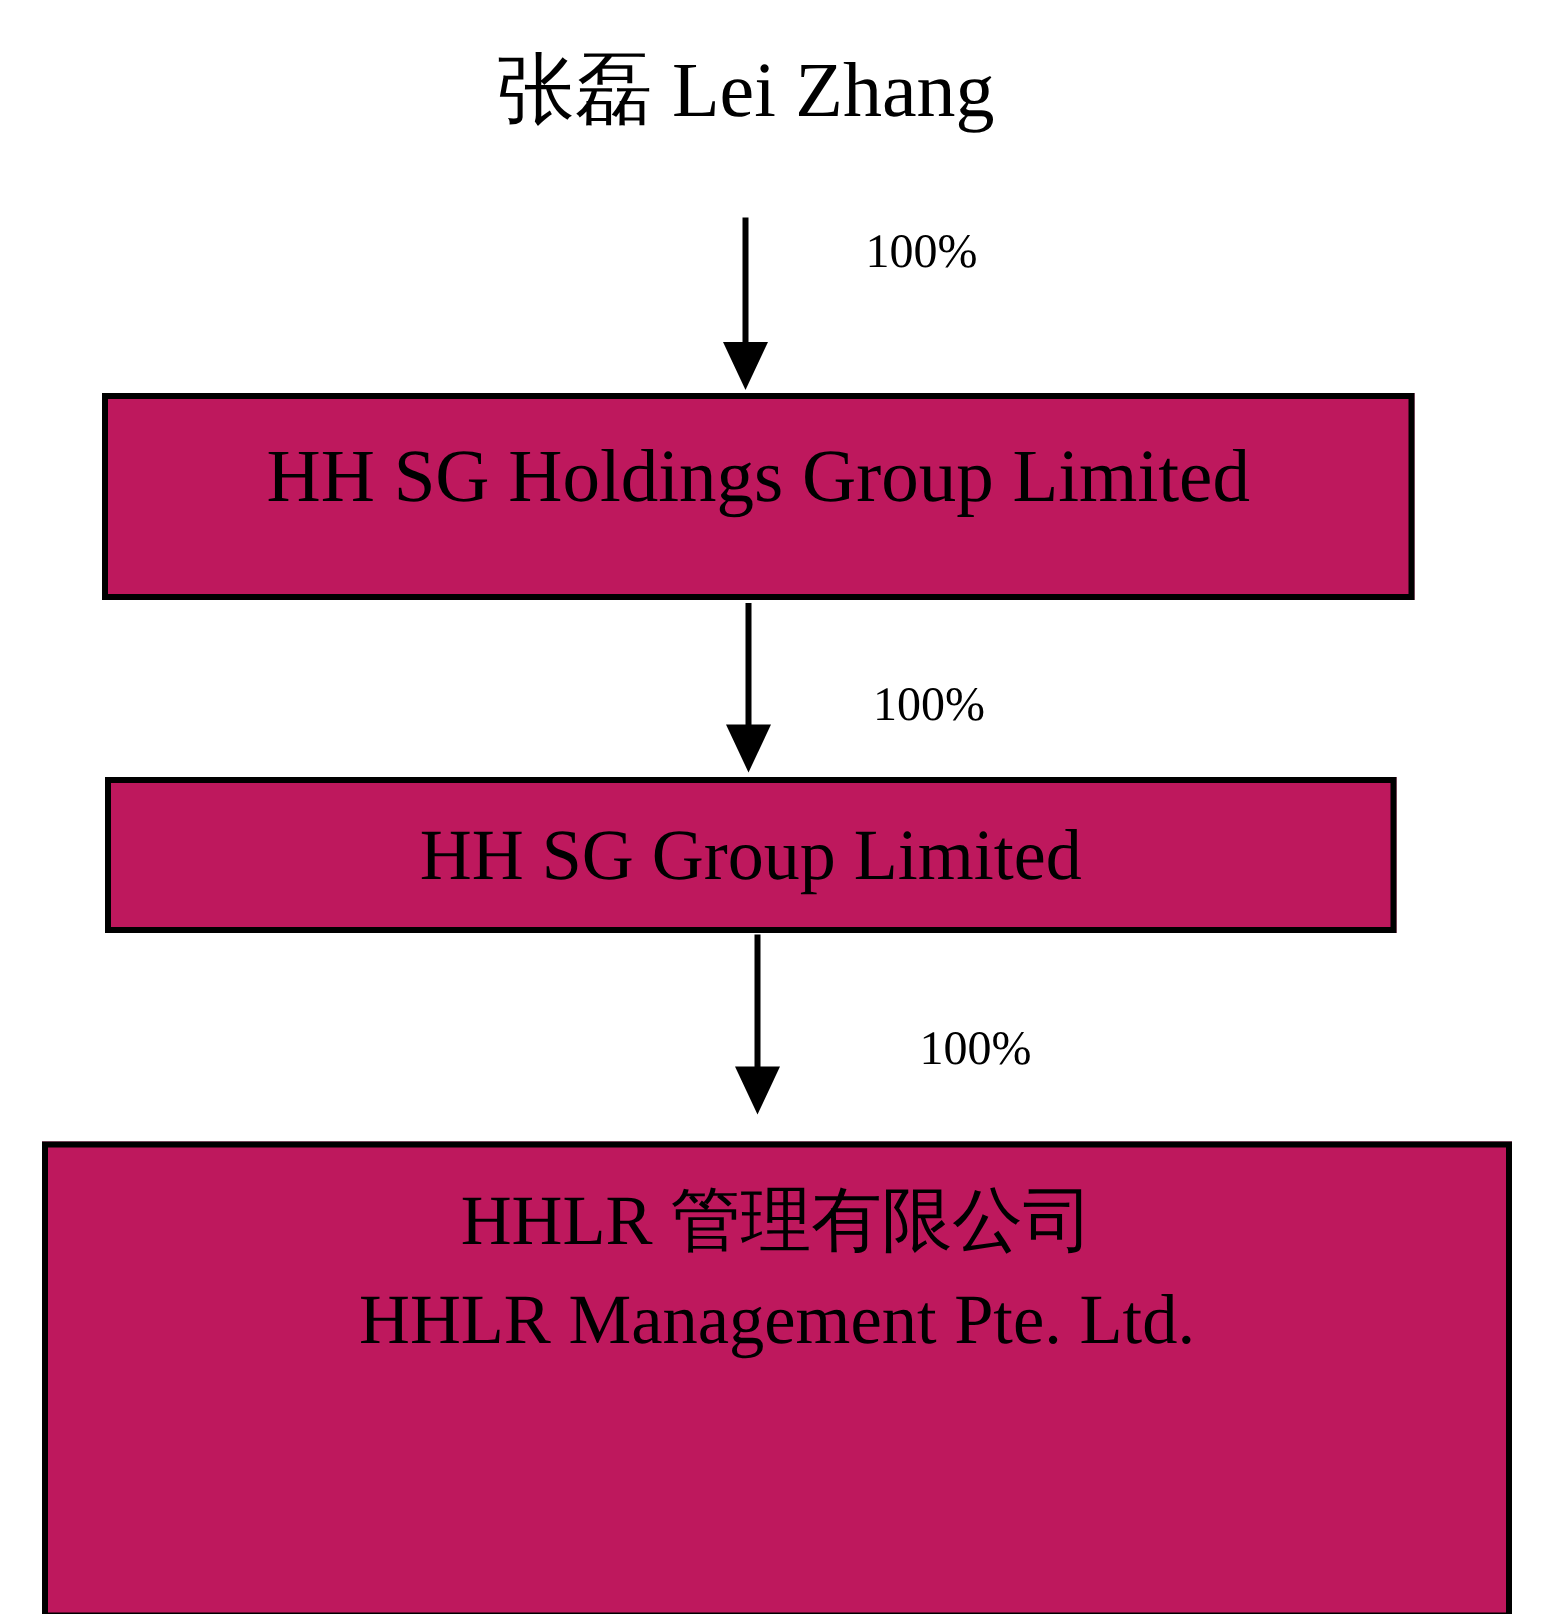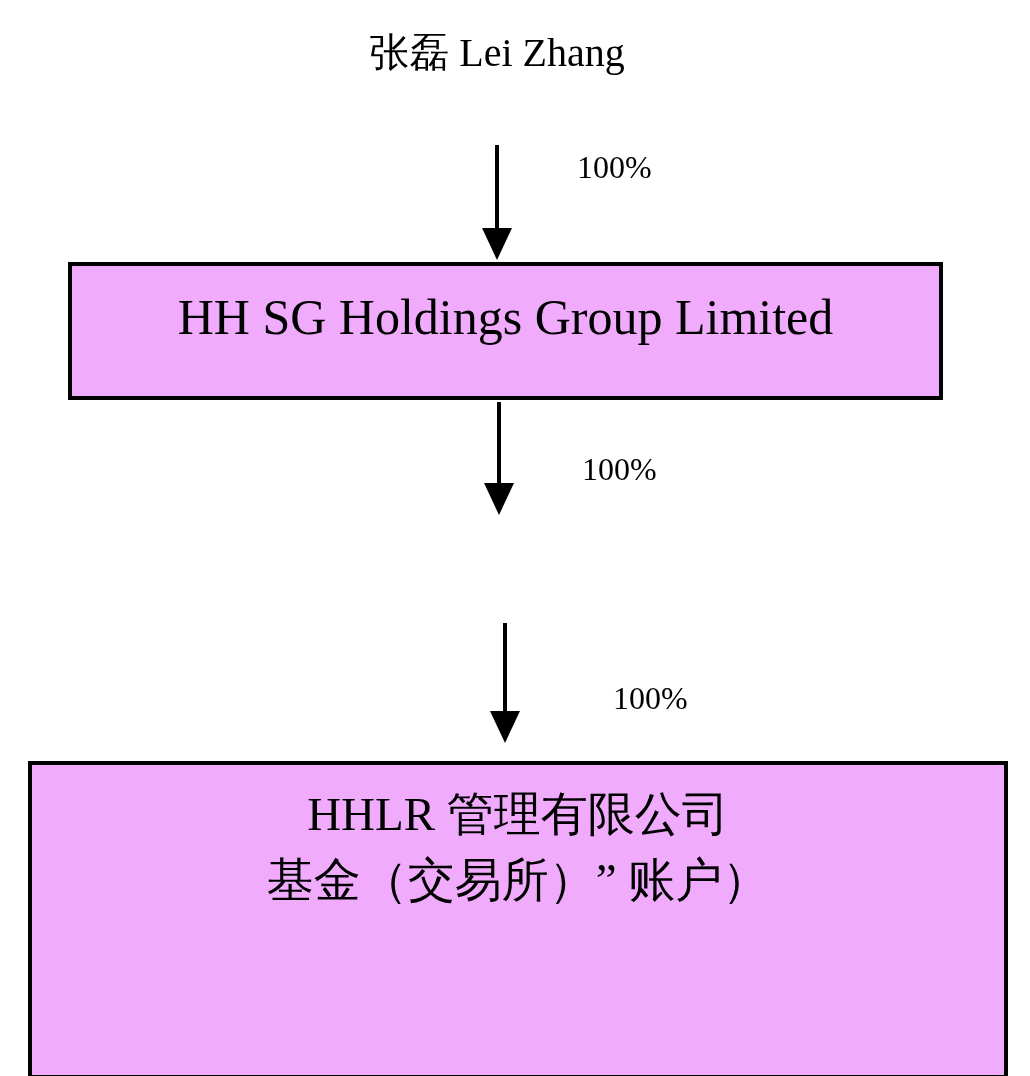--- a/index.html
+++ b/index.html
@@ -15,28 +15,28 @@
     font-family: "Liberation Serif", "DejaVu Serif", serif;
     color: #000000;
     overflow: hidden;
   }
   .root-name {
     position: absolute;
     left: 0;
     top: 28px;
     width: 994px;
     text-align: center;
-    font-size: 40px;
+    font-size: 52px;
     line-height: 1.25;
     white-space: nowrap;
   }
   .node-box {
     position: absolute;
     border: 4px solid #000000;
-    background: #f0abfc;
+    background: #be185d;
     box-sizing: border-box;
     text-align: center;
   }
   .box-1 {
     left: 68px;
     top: 262px;
     width: 875px;
     height: 138px;
     padding-top: 24px;
     font-size: 50px;
@@ -119,25 +119,28 @@
   <div class="node-box box-1">
     <span>HH SG Holdings Group Limited</span>
   </div>
 
   <div class="arrow arrow-2">
     <div class="stem"></div>
     <div class="head"></div>
   </div>
   <div class="pct-label pct-2">100%</div>
 
+  <div class="node-box box-2">
+    <span>HH SG Group Limited</span>
+  </div>
 
   <div class="arrow arrow-3">
     <div class="stem"></div>
     <div class="head"></div>
   </div>
   <div class="pct-label pct-3">100%</div>
 
   <div class="node-box box-3">
     <div class="line">HHLR 管理有限公司</div>
-    <div class="line">基金（交易所）” 账户）</div>
+    <div class="line">HHLR Management Pte. Ltd.</div>
   </div>
 
 </div>
 
 </body></html>

